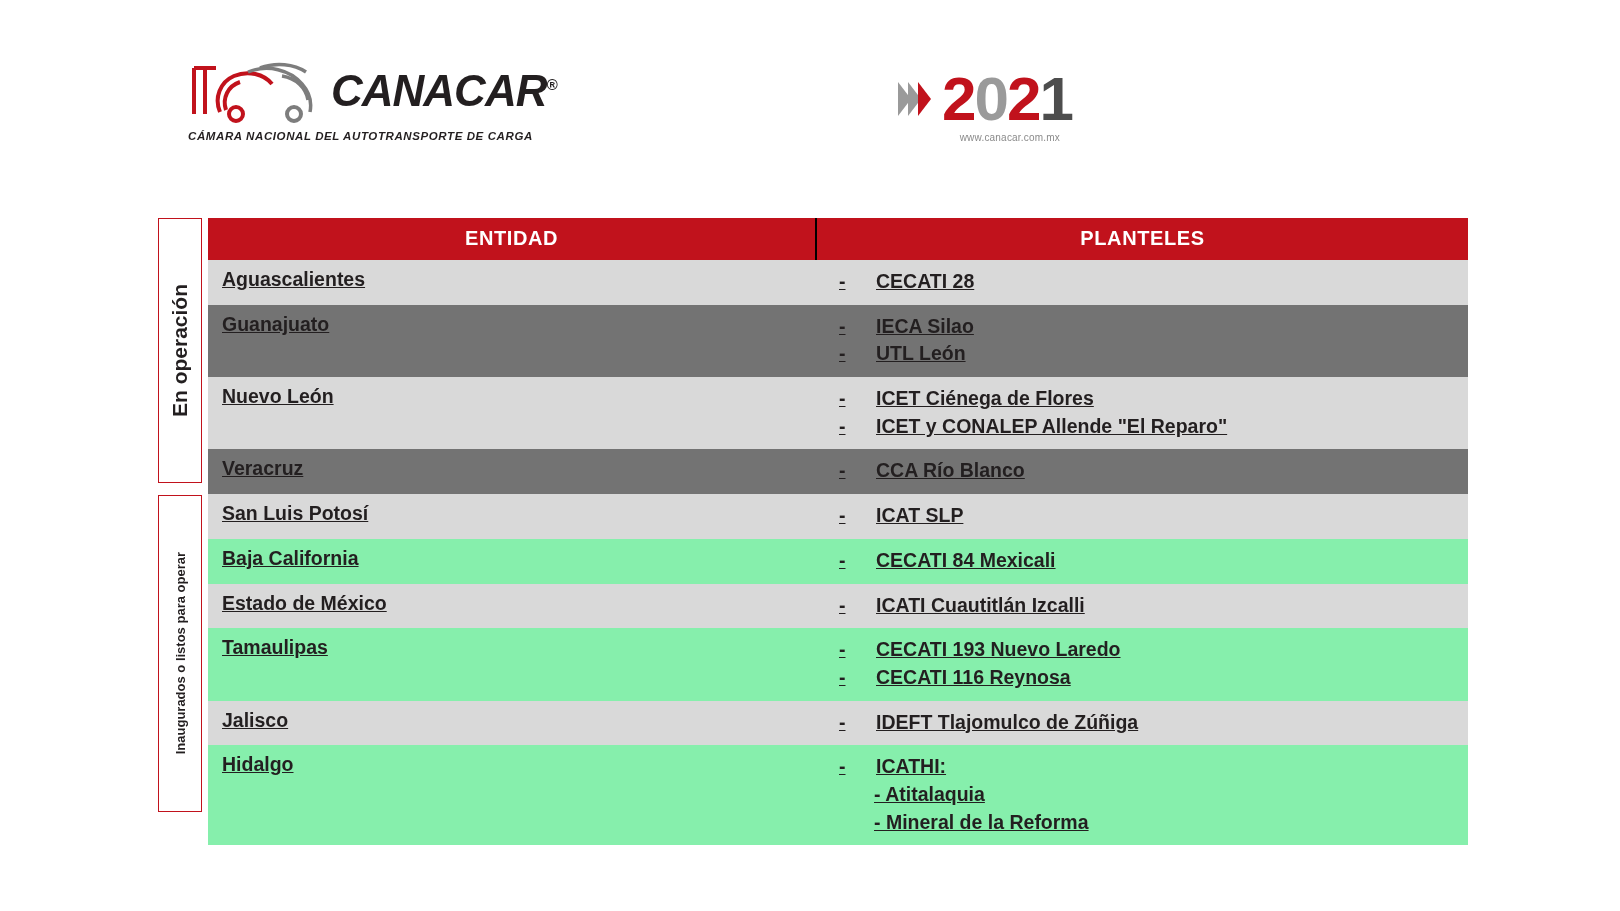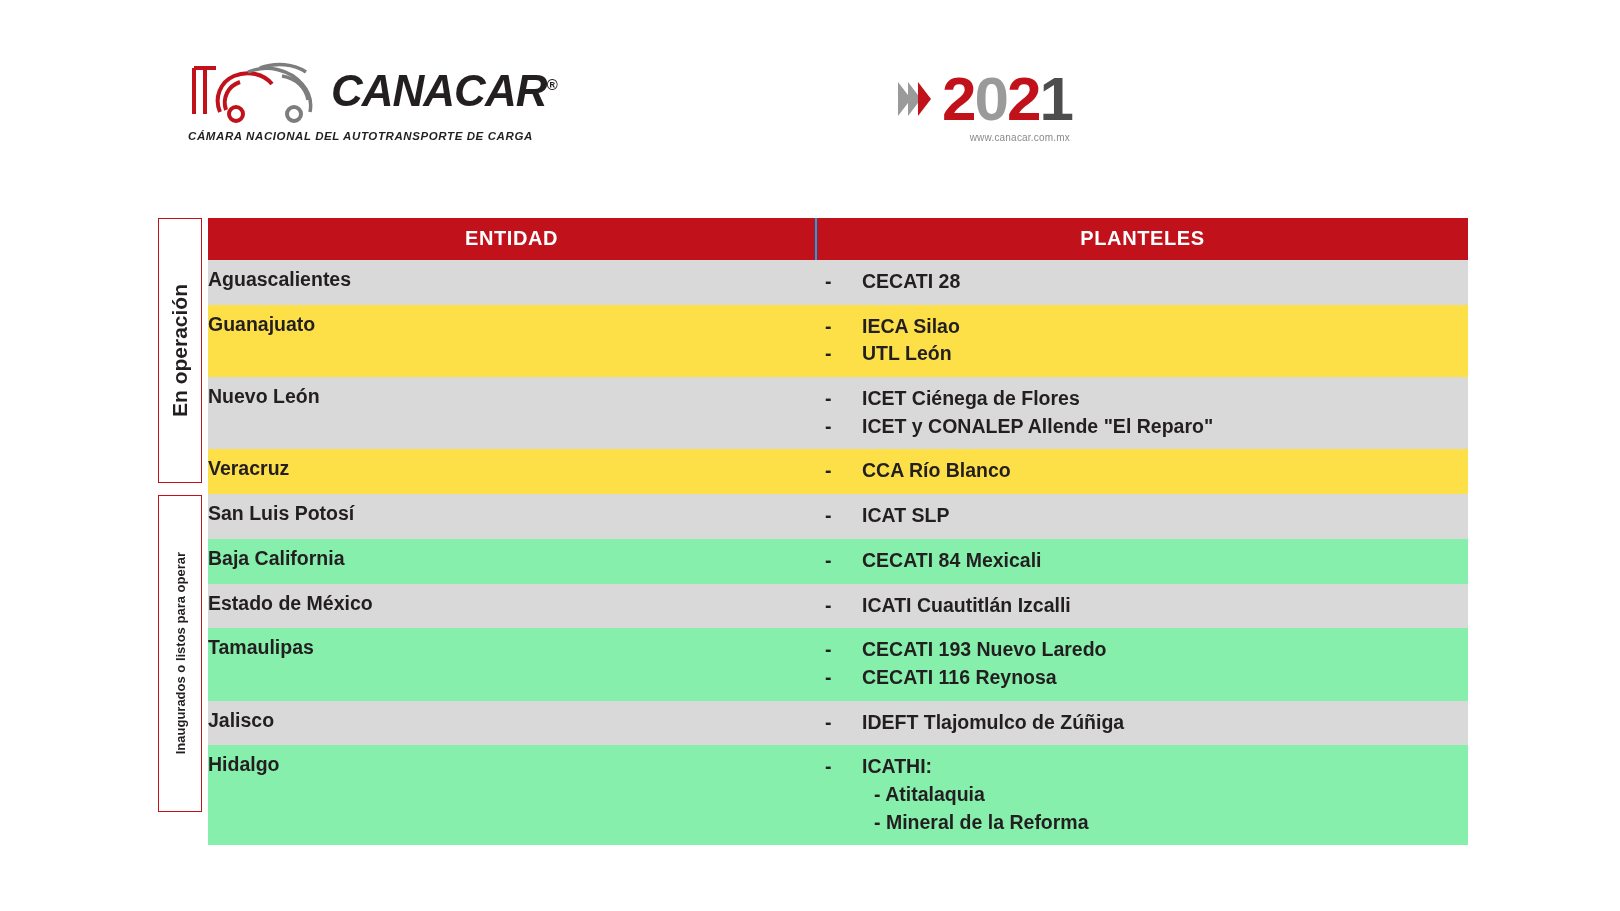--- a/index.html
+++ b/index.html
@@ -94,21 +94,21 @@
     font-weight: bold;
     line-height: 0.95;
     letter-spacing: -2px;
     color: #c1121c;
     white-space: nowrap;
   }
   .year-text .g { color: #9a9a9a; }
   .year-text .d { color: #4d4d4d; }
   .year-url {
     position: absolute;
-    right: 2px;
+    right: 12px;
     bottom: -14px;
     font-size: 10px;
     letter-spacing: 0.2px;
     color: #8a8a8a;
     font-weight: normal;
   }
 
   
   .table-wrap {
     position: absolute;
@@ -164,53 +164,54 @@
   table.main col.c2 { width: 652px; }
 
   table.main th {
     background: #c1121c;
     color: #ffffff;
     font-size: 20px;
     font-weight: bold;
     letter-spacing: 0.6px;
     padding: 9px 0 10px 0;
     text-align: center;
-    border-right: 2px solid #0ea5e9;
+    border-right: 2px solid #000000;
   }
   table.main th:last-child { border-right: none; }
 
   table.main td {
     vertical-align: top;
-    padding: 8px 0 9px 0;
+    padding: 8px 0 9px 14px;
     font-size: 19.5px;
     font-weight: bold;
     color: #231f20;
+    text-decoration: underline;
   }
   td.entity { padding-left: 12px; }
   td.plant { padding-left: 0; }
 
   tr.shade td { background: #d9d9d9; }
   tr.light td { background: #86efac; }
-  tr.white td { background: #fde047; }
+  tr.white td { background: #737373; }
 
   .pl-line {
     display: flex;
     align-items: flex-start;
     line-height: 1.42;
   }
   .pl-dash {
     width: 46px;
     flex: 0 0 46px;
     text-align: left;
     padding-left: 9px;
     box-sizing: border-box;
   }
   .pl-name { flex: 1 1 auto; }
   .pl-subs {
-    margin-left: 58px;
+    margin-left: 44px;
     line-height: 1.42;
   }
   .pl-sub { white-space: nowrap; }
 </style>
 </head>
 <body>
 
 <div class="header">
 
   <div class="logo-block">

